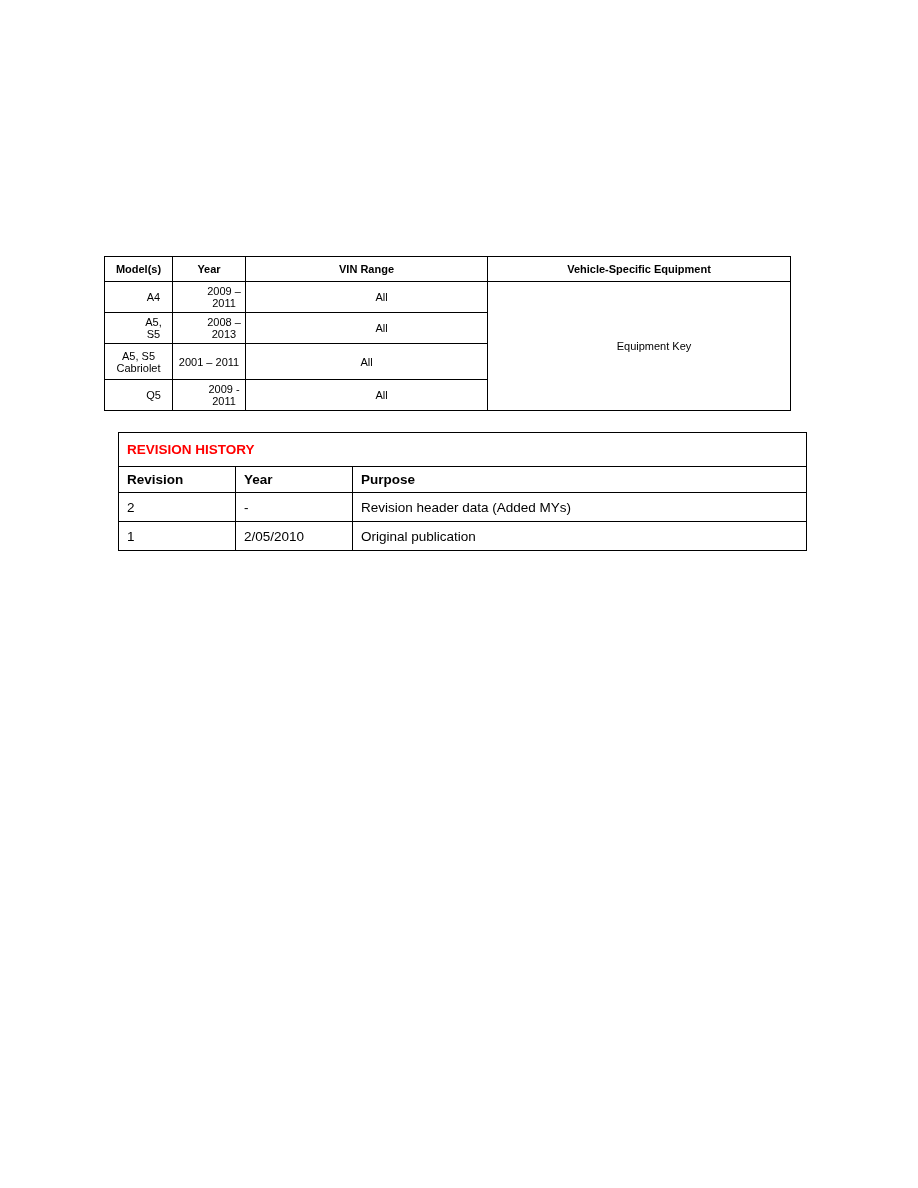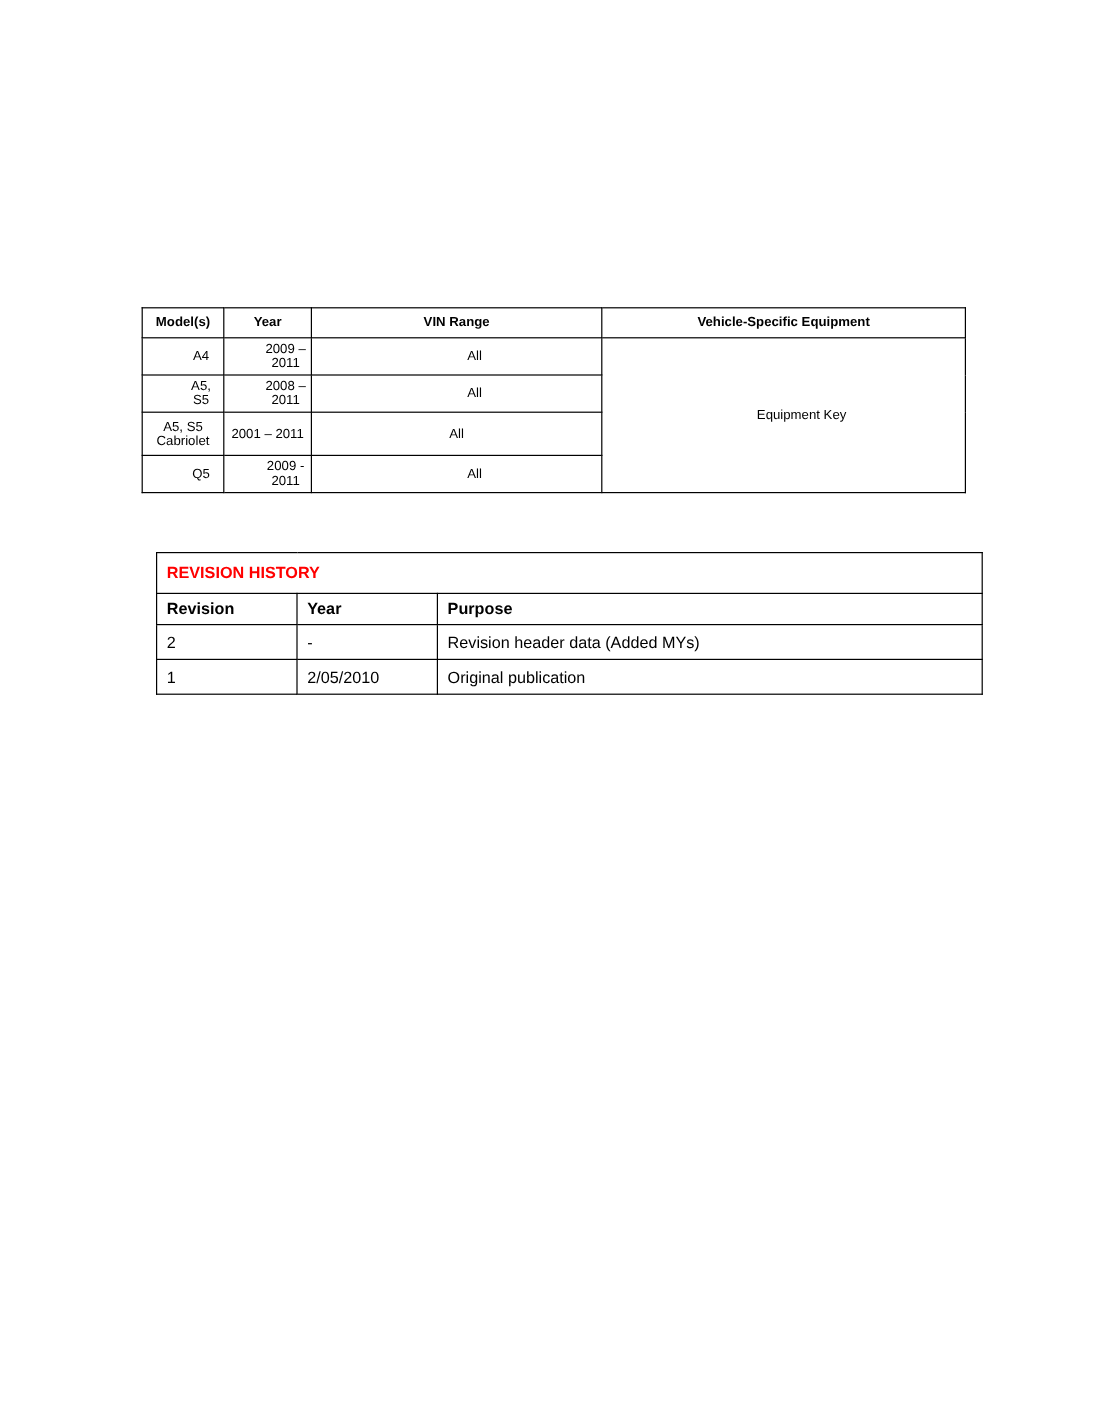--- a/index.html
+++ b/index.html
@@ -19,21 +19,21 @@
   }
 
   table {
     border-collapse: collapse;
     table-layout: fixed;
   }
 
   
   .vehicle-table {
     position: absolute;
-    left: 118px;
+    left: 104px;
     top: 256px;
     width: 686px;
     font-size: 11px;
   }
   .vehicle-table th,
   .vehicle-table td {
     border: 1px solid #000000;
     text-align: center;
     vertical-align: middle;
     padding: 3px 4px;
@@ -47,24 +47,23 @@
   .vehicle-table .col-year     { width: 73px; }
   .vehicle-table .col-vin      { width: 242px; }
   .vehicle-table .col-equip    { width: 303px; }
   .vehicle-table tr.row-std td { height: 26px; padding-left: 34px; }
   .vehicle-table tr.row-tall td { height: 36px; }
 
   
   .revision-table {
     position: absolute;
     left: 118px;
-    top: 460px;
+    top: 432px;
     width: 688px;
     font-size: 13.5px;
-    margin-left: 12px;
   }
   .revision-table th,
   .revision-table td {
     border: 1px solid #000000;
     text-align: left;
     vertical-align: middle;
     padding: 5px 8px;
   }
   .revision-table .title-cell {
     font-weight: bold;
@@ -102,21 +101,21 @@
       <th>Vehicle-Specific Equipment</th>
     </tr>
     <tr class="row-std">
       <td>A4</td>
       <td>2009 – 2011</td>
       <td>All</td>
       <td rowspan="4">Equipment Key</td>
     </tr>
     <tr class="row-std">
       <td>A5, S5</td>
-      <td>2008 – 2011</td>
+      <td>2008 – 2013</td>
       <td>All</td>
     </tr>
     <tr class="row-tall">
       <td>A5, S5 Cabriolet</td>
       <td>2001 – 2011</td>
       <td>All</td>
     </tr>
     <tr class="row-std">
       <td>Q5</td>
       <td>2009 - 2011</td>

